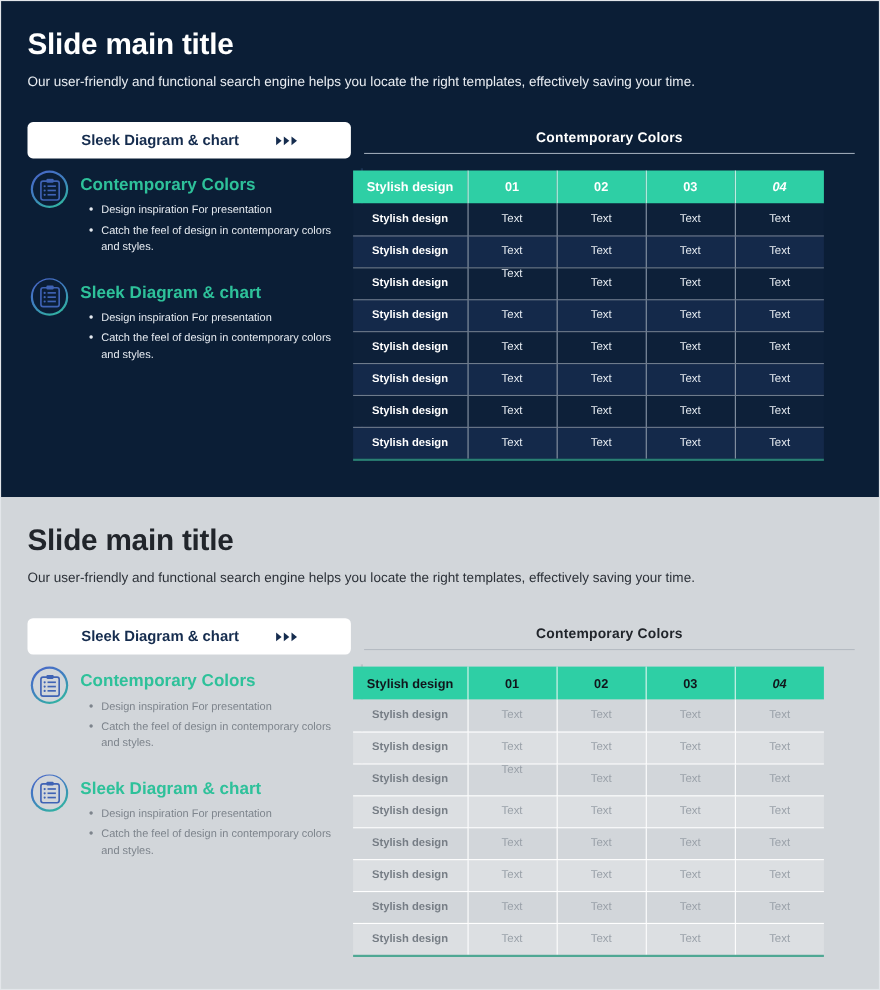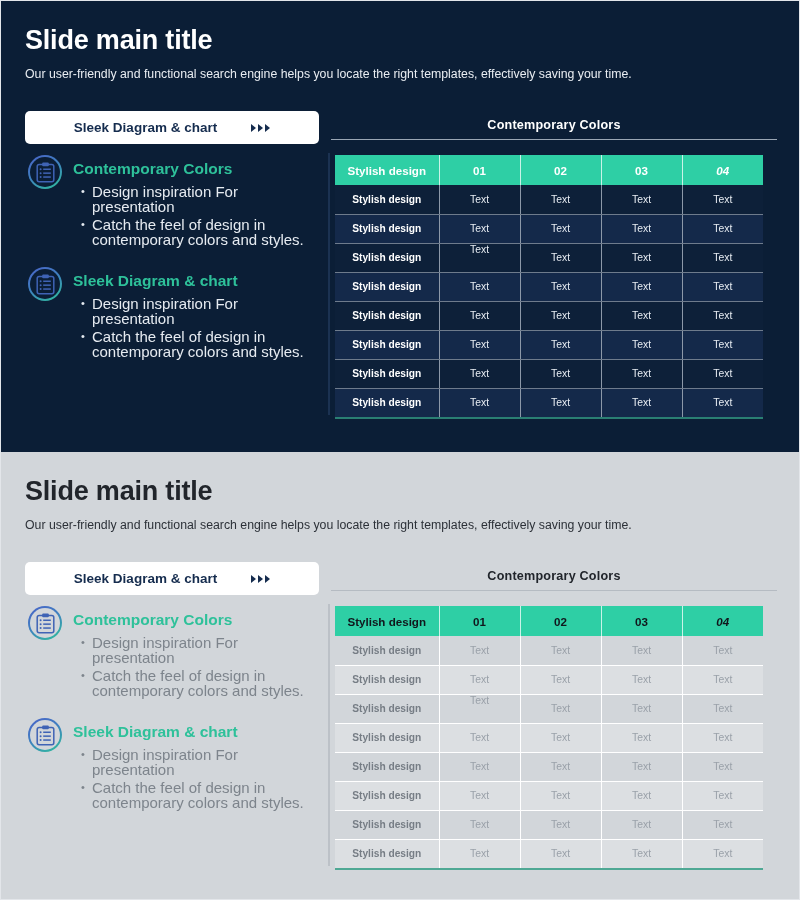--- a/index.html
+++ b/index.html
@@ -124,21 +124,21 @@
     font-size: 15.5px;
     font-weight: bold;
     color: #2ec19a;
     padding-top: 7px;
     white-space: nowrap;
   }
   .feat-list { margin: 7px 0 0 56px; list-style: none; }
   .feat-list li {
     position: relative;
     padding-left: 11px;
-    font-size: 15px;
+    font-size: 10px;
     line-height: 14.5px;
     margin-bottom: 4px;
   }
   .feat-list li::before {
     content: "\2022";
     position: absolute;
     left: 0; top: -1px;
     font-size: 11px;
   }
   .panel-dark .feat-list li { color: #e6ebf1; }
@@ -148,21 +148,21 @@
 
   .col-divider {
     position: absolute;
     left: 327px; top: 152px;
     width: 2px; height: 262px;
   }
   .panel-dark .col-divider { background: #1b3252; }
   .panel-light .col-divider { background: #bcc1c7; }
 
   
-  .tbl-wrap { position: absolute; left: 334px; top: 154px; width: 428px; }
+  .tbl-wrap { position: absolute; left: 320px; top: 154px; width: 428px; }
   table.data { width: 100%; border-collapse: collapse; table-layout: fixed; }
   table.data col.c0 { width: 104px; }
   table.data th, table.data td {
     text-align: center;
     font-size: 10.4px;
     height: 29px;
     padding: 0;
   }
   table.data thead th {
     background: #2ecfa5;

